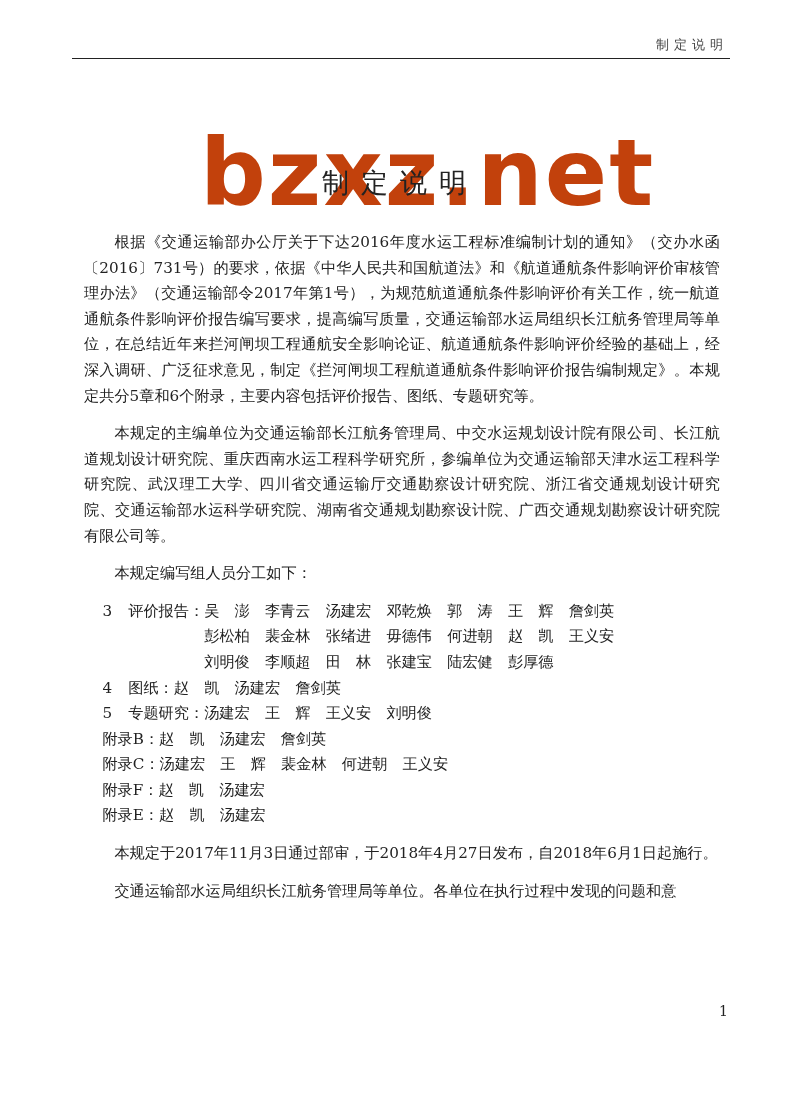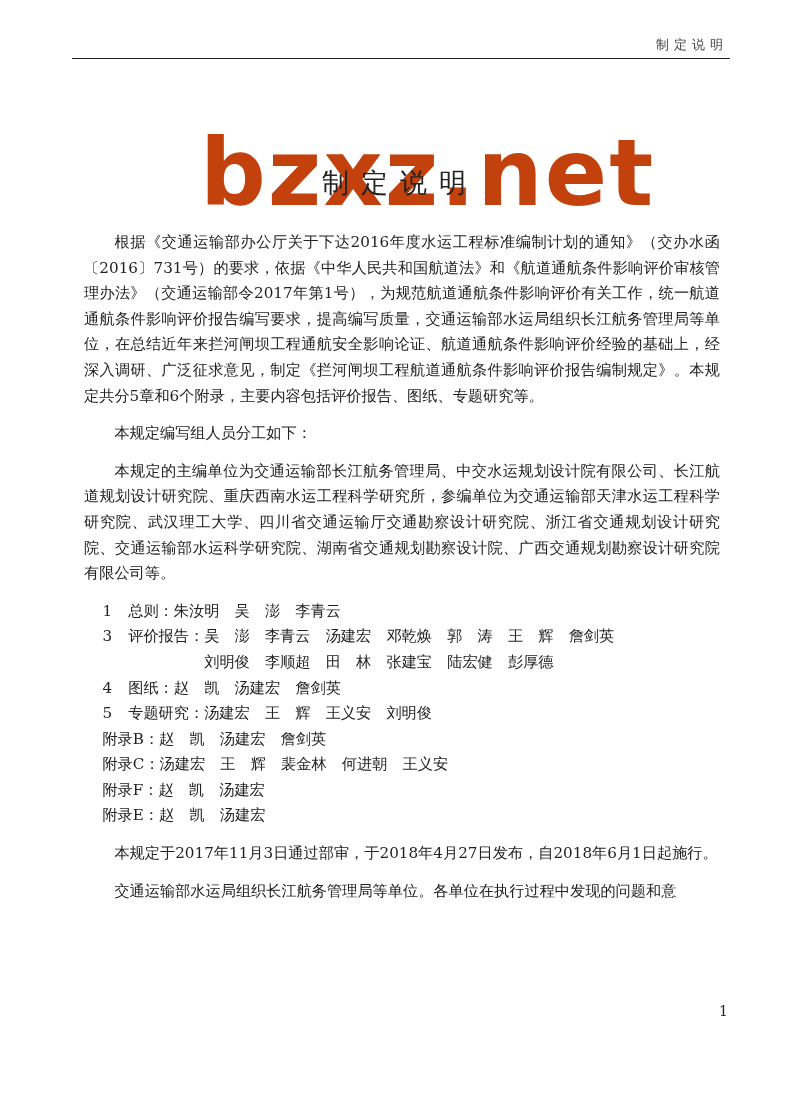--- a/index.html
+++ b/index.html
@@ -28,25 +28,25 @@
 <div class="running-head">
   <span>制定说明</span>
 </div>
 
 <div class="watermark">bzxz.net</div>
 
 <div class="title">制定说明</div>
 
 <div class="body-text">
   <p class="para">根据《交通运输部办公厅关于下达2016年度水运工程标准编制计划的通知》（交办水函〔2016〕731号）的要求，依据《中华人民共和国航道法》和《航道通航条件影响评价审核管理办法》（交通运输部令2017年第1号），为规范航道通航条件影响评价有关工作，统一航道通航条件影响评价报告编写要求，提高编写质量，交通运输部水运局组织长江航务管理局等单位，在总结近年来拦河闸坝工程通航安全影响论证、航道通航条件影响评价经验的基础上，经深入调研、广泛征求意见，制定《拦河闸坝工程航道通航条件影响评价报告编制规定》。本规定共分5章和6个附录，主要内容包括评价报告、图纸、专题研究等。</p>
+  <p class="para">本规定的主编单位为交通运输部长江航务管理局、中交水运规划设计院有限公司、长江航道规划设计研究院、重庆西南水运工程科学研究所，参编单位为交通运输部天津水运工程科学研究院、武汉理工大学、四川省交通运输厅交通勘察设计研究院、浙江省交通规划设计研究院、交通运输部水运科学研究院、湖南省交通规划勘察设计院、广西交通规划勘察设计研究院有限公司等。</p>
   <p class="para">本规定编写组人员分工如下：</p>
-  <p class="para">本规定的主编单位为交通运输部长江航务管理局、中交水运规划设计院有限公司、长江航道规划设计研究院、重庆西南水运工程科学研究所，参编单位为交通运输部天津水运工程科学研究院、武汉理工大学、四川省交通运输厅交通勘察设计研究院、浙江省交通规划设计研究院、交通运输部水运科学研究院、湖南省交通规划勘察设计院、广西交通规划勘察设计研究院有限公司等。</p>
   <ul class="list">
-    <li><span class="num">1</span><span>总则：朱汝明　吴　澎　李青云</span></li>
     <li><span class="num">3</span><span>评价报告：吴　澎　李青云　汤建宏　邓乾焕　郭　涛　王　辉　詹剑英</span></li>
+    <li class="cont">彭松柏　裴金林　张绪进　毋德伟　何进朝　赵　凯　王义安</li>
     <li class="cont">刘明俊　李顺超　田　林　张建宝　陆宏健　彭厚德</li>
     <li><span class="num">4</span><span>图纸：赵　凯　汤建宏　詹剑英</span></li>
     <li><span class="num">5</span><span>专题研究：汤建宏　王　辉　王义安　刘明俊</span></li>
     <li>附录B：赵　凯　汤建宏　詹剑英</li>
     <li>附录C：汤建宏　王　辉　裴金林　何进朝　王义安</li>
     <li>附录F：赵　凯　汤建宏</li>
     <li>附录E：赵　凯　汤建宏</li>
   </ul>
   <p class="para">本规定于2017年11月3日通过部审，于2018年4月27日发布，自2018年6月1日起施行。</p>
   <p class="para">交通运输部水运局组织长江航务管理局等单位。各单位在执行过程中发现的问题和意</p>

